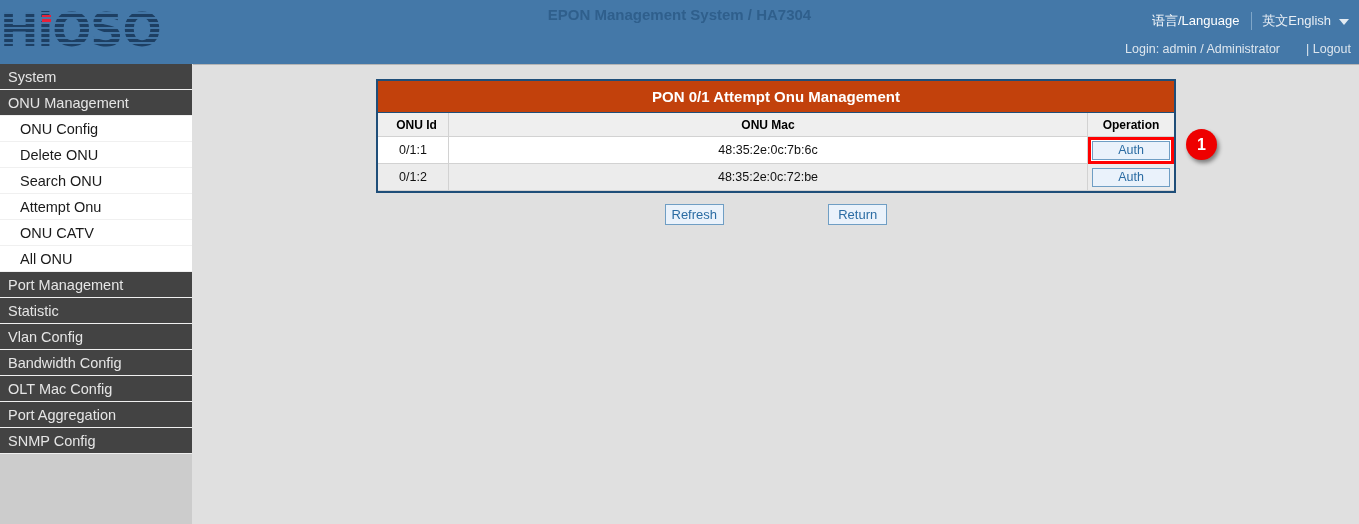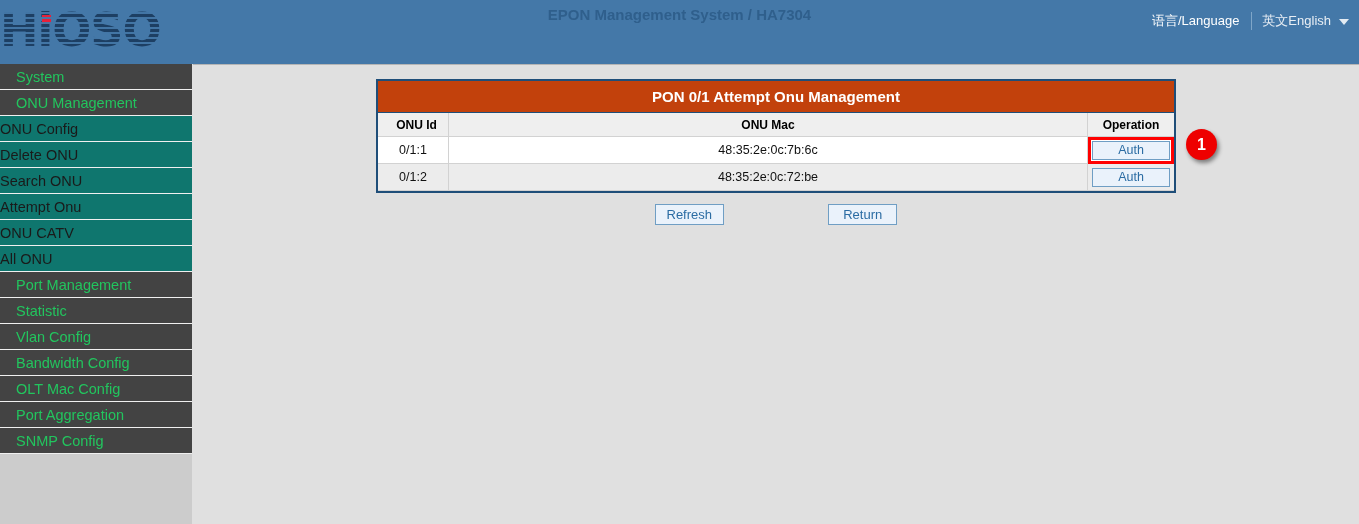--- a/index.html
+++ b/index.html
@@ -131,26 +131,27 @@
     height: 26px;
     line-height: 26px;
     font-size: 14.5px;
     box-sizing: border-box;
     border-bottom: 1px solid #f0f0f0;
     white-space: nowrap;
     overflow: hidden;
   }
   .menu-item.top {
     background: #434343;
-    color: #22c55e;
-    padding-left: 16px;
+    color: #e5e5e5;
+    padding-left: 8px;
   }
   .menu-item.sub {
-    background: #0f766e;
+    background: #ffffff;
     color: #1a1a1a;
+    padding-left: 20px;
   }
 
   
   .content {
     position: absolute;
     left: 193px; top: 64px;
     width: 1166px;
     height: 460px;
     background: #e0e0e0;
     border-top: 1px solid #b5b5b5;
@@ -235,21 +236,21 @@
   }
 
   .actions {
     position: absolute;
     left: 183px;
     top: 139px;
     width: 800px;
     text-align: center;
   }
   .btn-action {
-    width: 69px;
+    width: 59px;
     height: 21px;
     line-height: 19px;
     margin: 0 50px;
     font-size: 13px;
   }
 
   .badge {
     position: absolute;
     left: 1186px;
     top: 129px;
@@ -279,20 +280,24 @@
 
   <div class="app-title">EPON Management System / HA7304</div>
 
   <div class="lang-block">
     <span class="lang-label">语言/Language</span>
     <span class="lang-sep"></span>
     <span class="lang-value">英文English</span>
     <span class="chev"></span>
   </div>
 
+  <div class="loginbar">
+    <span>Login: admin / Administrator</span>
+    <span class="logout">| Logout</span>
+  </div>
 </div>
 
 <div class="sidebar">
   <div class="menu-item top"><span>System</span></div>
   <div class="menu-item top"><span>ONU Management</span></div>
   <div class="menu-item sub"><span>ONU Config</span></div>
   <div class="menu-item sub"><span>Delete ONU</span></div>
   <div class="menu-item sub"><span>Search ONU</span></div>
   <div class="menu-item sub"><span>Attempt Onu</span></div>
   <div class="menu-item sub"><span>ONU CATV</span></div>

